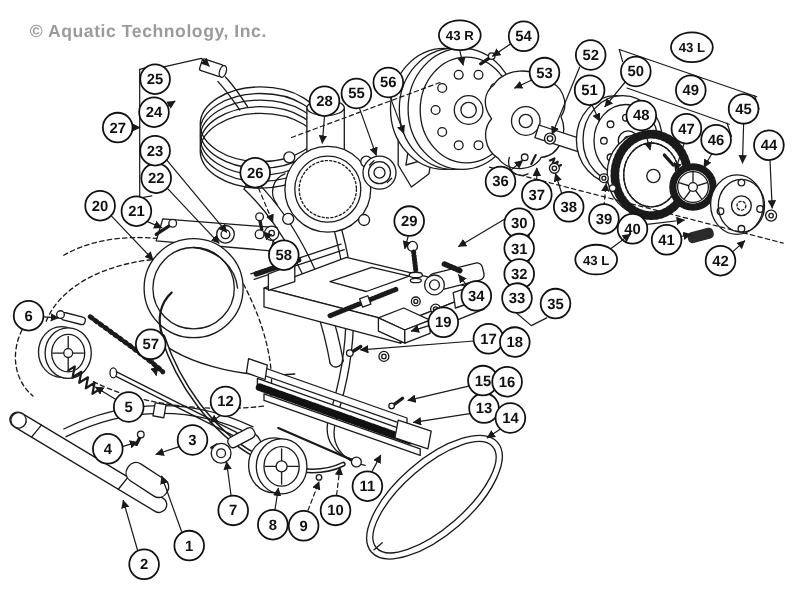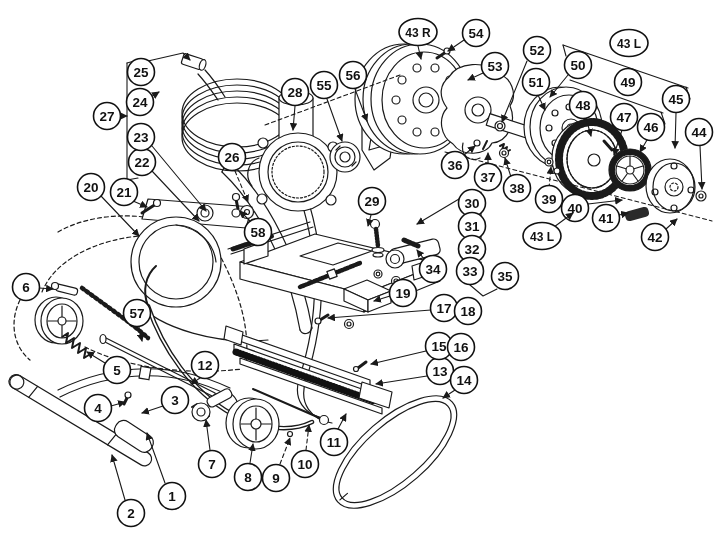--- a/index.html
+++ b/index.html
@@ -25,20 +25,21 @@
   svg .leader.dashed{stroke-dasharray:4 3;}
   svg .balloon{fill:#fff;stroke:#111;stroke-width:1.6;}
   svg .balloon-txt{fill:#111;stroke:none;font:bold 13.5px "Liberation Sans",sans-serif;
                    text-anchor:middle;}
   svg .balloon-txt.small{font-size:12px;}
 </style>
 </head>
 <body style="background: rgb(255, 255, 255);">
 
 <div id="stage">
+  <div id="watermark" style="color: rgb(155, 155, 155);">© Aquatic Technology, Inc.</div>
 
   <svg width="720" height="535" viewBox="0 0 720 535" stroke="#1a1a1a" fill="none" stroke-width="1.2" stroke-linecap="round" stroke-linejoin="round">
     <defs>
       <marker id="arr" viewBox="0 0 10 10" refX="9" refY="5" markerWidth="7" markerHeight="7" orient="auto-start-reverse">
         <path d="M0,0 L10,5 L0,10 Z" fill="#1a1a1a" stroke="none"></path>
       </marker>
     </defs>
 
     <g class="dash">
       <path d="M58,232 C100,208 160,213 205,233"></path>

